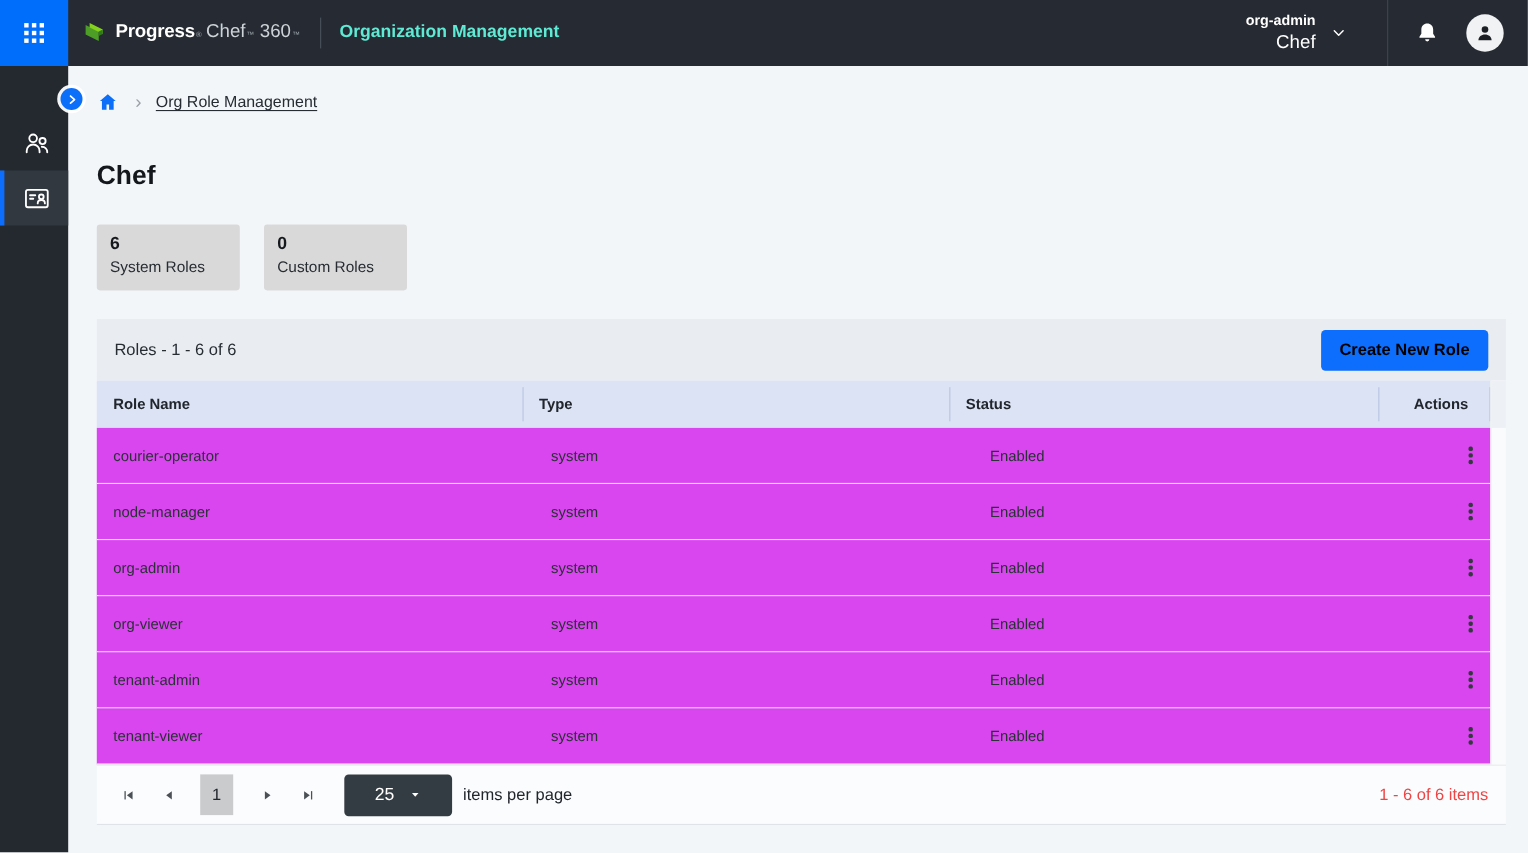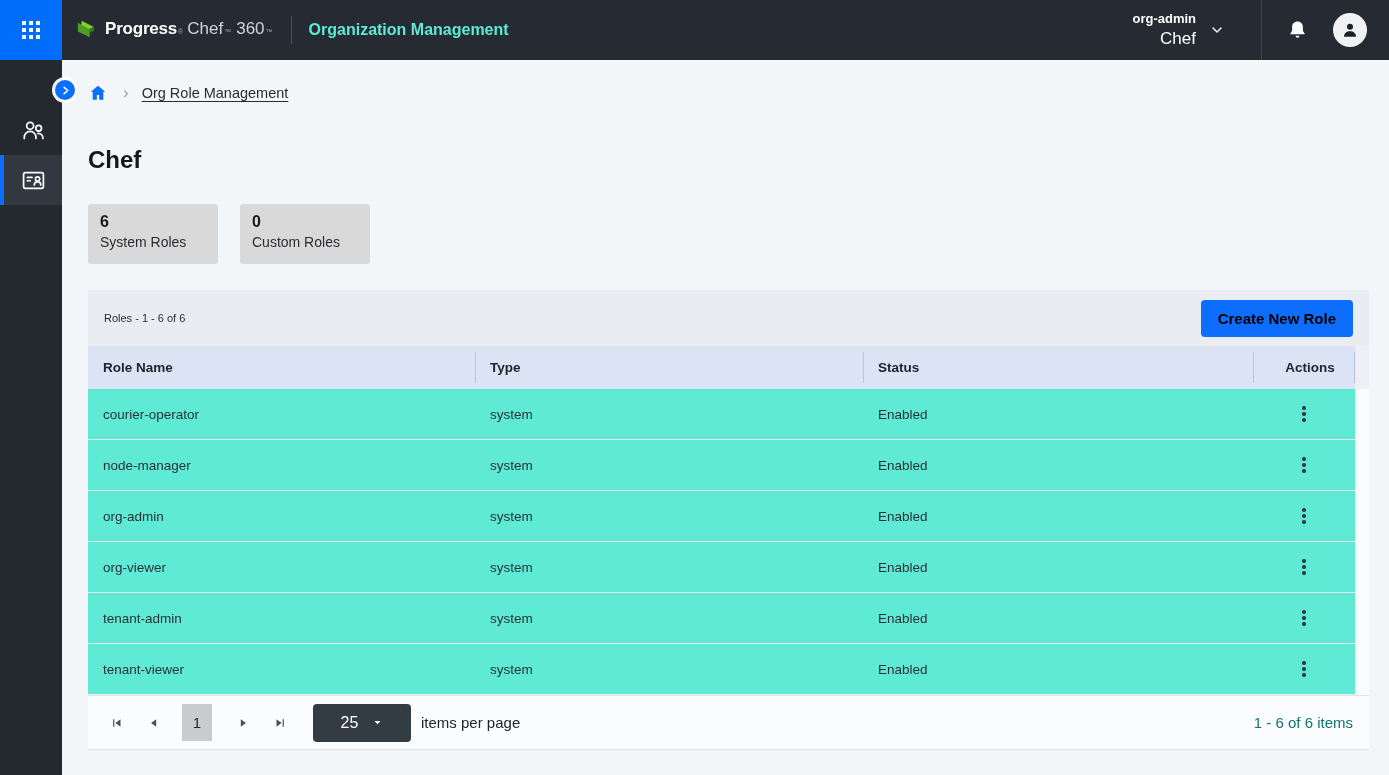--- a/index.html
+++ b/index.html
@@ -40,47 +40,47 @@
   .crumb-link { color:#262c33; font-size:14.5px; text-decoration:underline; text-underline-offset:3px; cursor:pointer; }
   .page-title { margin-top:40px; font-size:24px; font-weight:700; color:#14181d; height:28px; line-height:28px; }
   .stats-row { margin-top:30px; display:flex; gap:22px; }
   .stat-card { width:130px; height:60px; background:#d9d9d9; border-radius:3px; padding:8px 12px; }
   .stat-value { font-size:16px; font-weight:700; color:#15191e; line-height:20px; }
   .stat-label { font-size:14px; color:#272d33; line-height:20px; }
 
   
   .panel { margin-top:26px; width:1281px; position:relative; }
   .panel-header { height:56px; background:#e9edf2; display:flex; align-items:center; justify-content:space-between; padding:0 16px; }
-  .panel-title { font-size:11px; color:#272d33; }
+  .panel-title { font-size:15px; color:#272d33; }
   .create-btn { background:#0d6efd; color:#000000; border:none; border-radius:4px; height:37px; padding:0 17px; font-size:15px; font-weight:700; font-family:"Liberation Sans",sans-serif; cursor:pointer; }
 
   .table-scroll { margin-right:14px; }
   .thead { display:flex; height:43px; background:#dce3f4; align-items:flex-end; }
   .th { font-size:13.5px; font-weight:700; color:#21262c; padding-left:15px; position:relative; height:100%; display:flex; align-items:center; }
   .th + .th::before { content:""; position:absolute; left:0; top:6px; bottom:6px; width:1px; background:#b6c3e2; }
   .th.col-actions::after { content:""; position:absolute; right:0; top:6px; bottom:6px; width:1px; background:#b6c3e2; }
   .col-name { width:387px; flex:none; }
   .col-type { width:388px; flex:none; }
   .col-status { width:390px; flex:none; }
   .col-actions { width:102px; flex:none; justify-content:center; padding-left:12px; display:flex; align-items:center; }
-  .trow { display:flex; height:51px; background:#5eead4; border-bottom:1px solid #e8eaec; align-items:center; }
+  .trow { display:flex; height:51px; background:#d946ef; border-bottom:1px solid #e8eaec; align-items:center;gap:11px; }
   .td { font-size:13.5px; color:#2b3137; padding-left:15px; }
   .kebab { background:none; border:none; cursor:pointer; display:flex; flex-direction:column; gap:2.5px; padding:6px; align-items:center; }
   .kebab .dot { width:3.4px; height:3.4px; border-radius:50%; background:#34393f; }
 
   .vtrack { position:absolute; right:0; top:56px; width:14px; height:349px; background:#fafbfc; border-left:1px solid #e9ebee; }
   .vthumb { width:13px; height:43px; background:#edf0f4; }
 
   .panel-footer { height:55px; background:#fbfcfd; border-top:1px solid #e3e6e9; border-bottom:1px solid #e0e3e7; display:flex; align-items:center; padding:0 16px; }
   .pg-btn { width:26px; height:26px; background:none; border:none; cursor:pointer; display:flex; align-items:center; justify-content:center; margin-right:11px; }
   .pg-current { width:30px; height:37px; background:#c9cbcd; border:none; color:#23282e; font-size:15px; display:flex; align-items:center; justify-content:center; margin:0 12px 0 4px; cursor:pointer; font-family:"Liberation Sans",sans-serif; }
   .pg-btn.after-current { margin-left:6px; }
   .pagesize { width:98px; height:38px; background:#343c43; border:none; border-radius:4px; color:#ffffff; display:flex; align-items:center; justify-content:center; gap:14px; font-size:16px; cursor:pointer; margin:0 10px 0 9px; font-family:"Liberation Sans",sans-serif; }
   .items-label { font-size:15px; color:#21262c; }
-  .range-label { margin-left:auto; font-size:15px; color:#0f766e; }
+  .range-label { margin-left:auto; font-size:15px; color:#ef4444; }
 
   svg { display:block; }
 </style>
 </head>
 <body>
 
 <header class="topbar">
   <button class="waffle-btn">
     <svg width="22" height="22" viewBox="0 0 22 22">
       <g fill="#ffffff">

